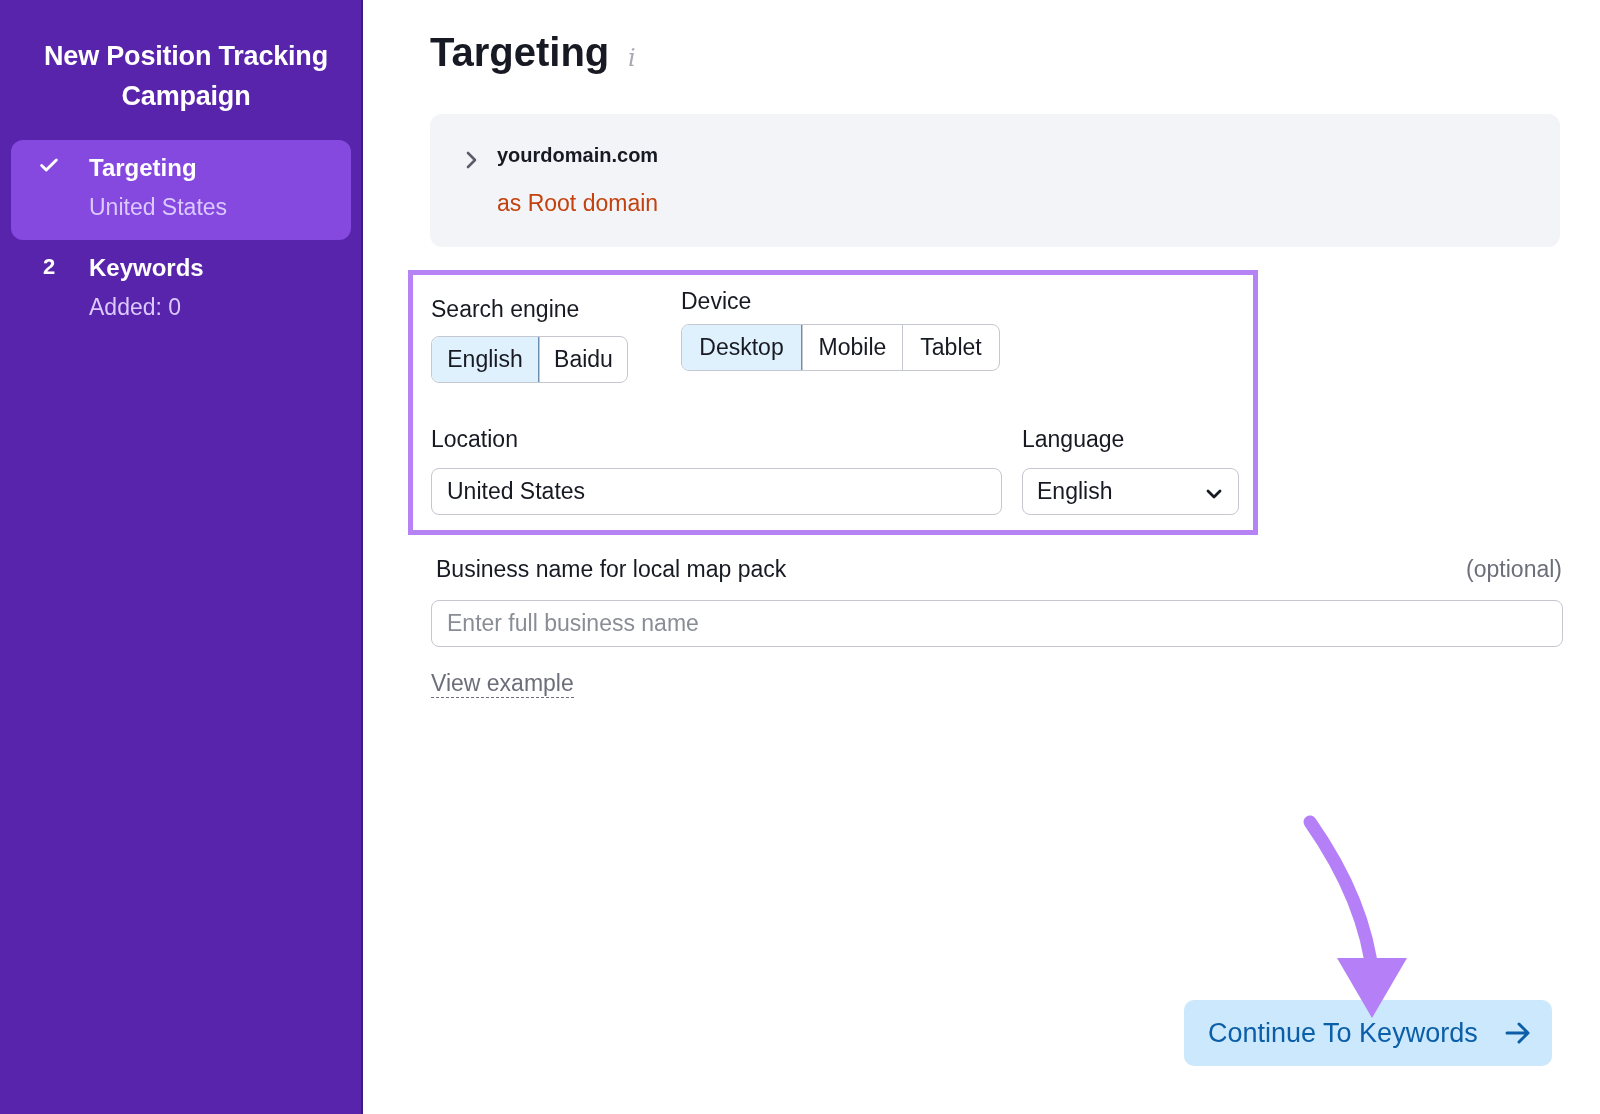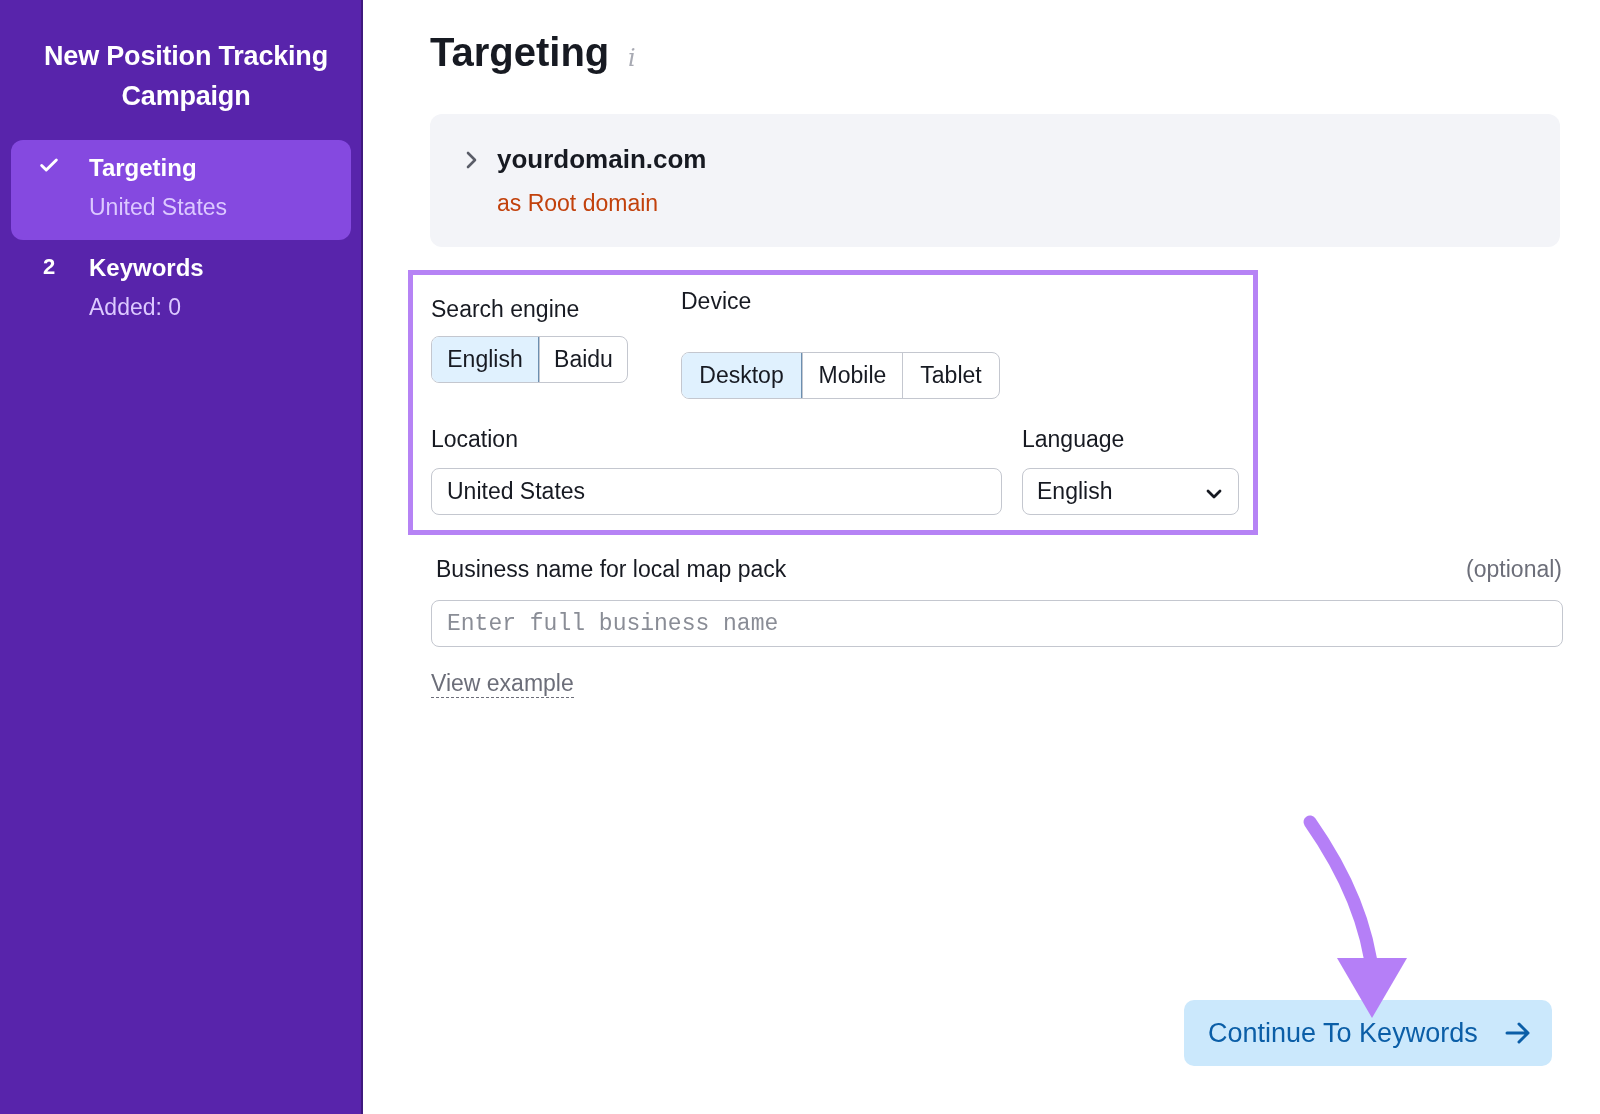--- a/index.html
+++ b/index.html
@@ -45,21 +45,21 @@
   }
 
   .domain-card {
     position: absolute; left: 430px; top: 114px; width: 1130px; height: 133px;
     background: #f3f4f8; border-radius: 12px;
   }
   .domain-chevron {
     position: absolute; left: 34px; top: 36px; width: 16px; height: 20px;
   }
   .domain-name {
-    position: absolute; left: 67px; top: 30px; font-size: 26px; font-weight: 700; color: #171a22;
+    position: absolute; left: 67px; top: 30px; font-size: 20px; font-weight: 700; color: #171a22;
   }
   .domain-type {
     position: absolute; left: 67px; top: 76px; font-size: 23px; color: #c2410c;
   }
 
   .highlight-box {
     position: absolute; left: 408px; top: 270px; width: 850px; height: 265px;
     border: 5px solid #b683f5;
   }
 
@@ -76,21 +76,21 @@
     font-size: 23px; color: #171a22; border-left: 1px solid #c4c7cf; cursor: pointer;
   }
   .seg-btn:first-child { border-left: none; }
   .seg-btn.selected { background: #e0f1fe; border-right: 1px solid #6c8fb0; }
 
   .text-input {
     position: absolute; height: 47px; border: 1px solid #c4c7cf; border-radius: 8px;
     background: #fff; font-size: 23px; color: #171a22; padding-left: 15px;
     display: flex; align-items: center;
   }
-  .text-input.placeholder { color: #8a8d96; font-family: Liberation Mono, monospace; }
+  .text-input.placeholder { color: #8a8d96; }
   .select-chevron {
     position: absolute; right: 14px; top: 14px; width: 20px; height: 20px;
   }
 
   .optional-label {
     position: absolute; right: 38px; top: 556px; font-size: 23px; color: #6c6e79;
   }
 
   .view-example {
     position: absolute; left: 431px; top: 669px; font-size: 23px; color: #6c6e79;
@@ -149,21 +149,21 @@
 
 <div class="highlight-box"></div>
 
 <span class="field-label" style="left:431px; top:296px;">Search engine</span>
 <div class="seg" style="left:431px; top:336px;">
   <div class="seg-btn selected" style="width:107px;">English</div>
   <div class="seg-btn" style="width:88px;">Baidu</div>
 </div>
 
 <span class="field-label" style="left:681px; top:288px;">Device</span>
-<div class="seg" style="left:681px; top:352px;align-items:center;">
+<div class="seg" style="left:681px; top:324px;align-items:center;">
   <div class="seg-btn selected" style="width:120px;">Desktop</div>
   <div class="seg-btn" style="width:100px;">Mobile</div>
   <div class="seg-btn" style="width:97px;">Tablet</div>
 </div>
 
 <span class="field-label" style="left:431px; top:426px;">Location</span>
 <div class="text-input" style="left:431px; top:468px; width:571px;">United States</div>
 
 <span class="field-label" style="left:1022px; top:426px;">Language</span>
 <div class="text-input" style="left:1022px; top:468px; width:217px; padding-left:14px;">

